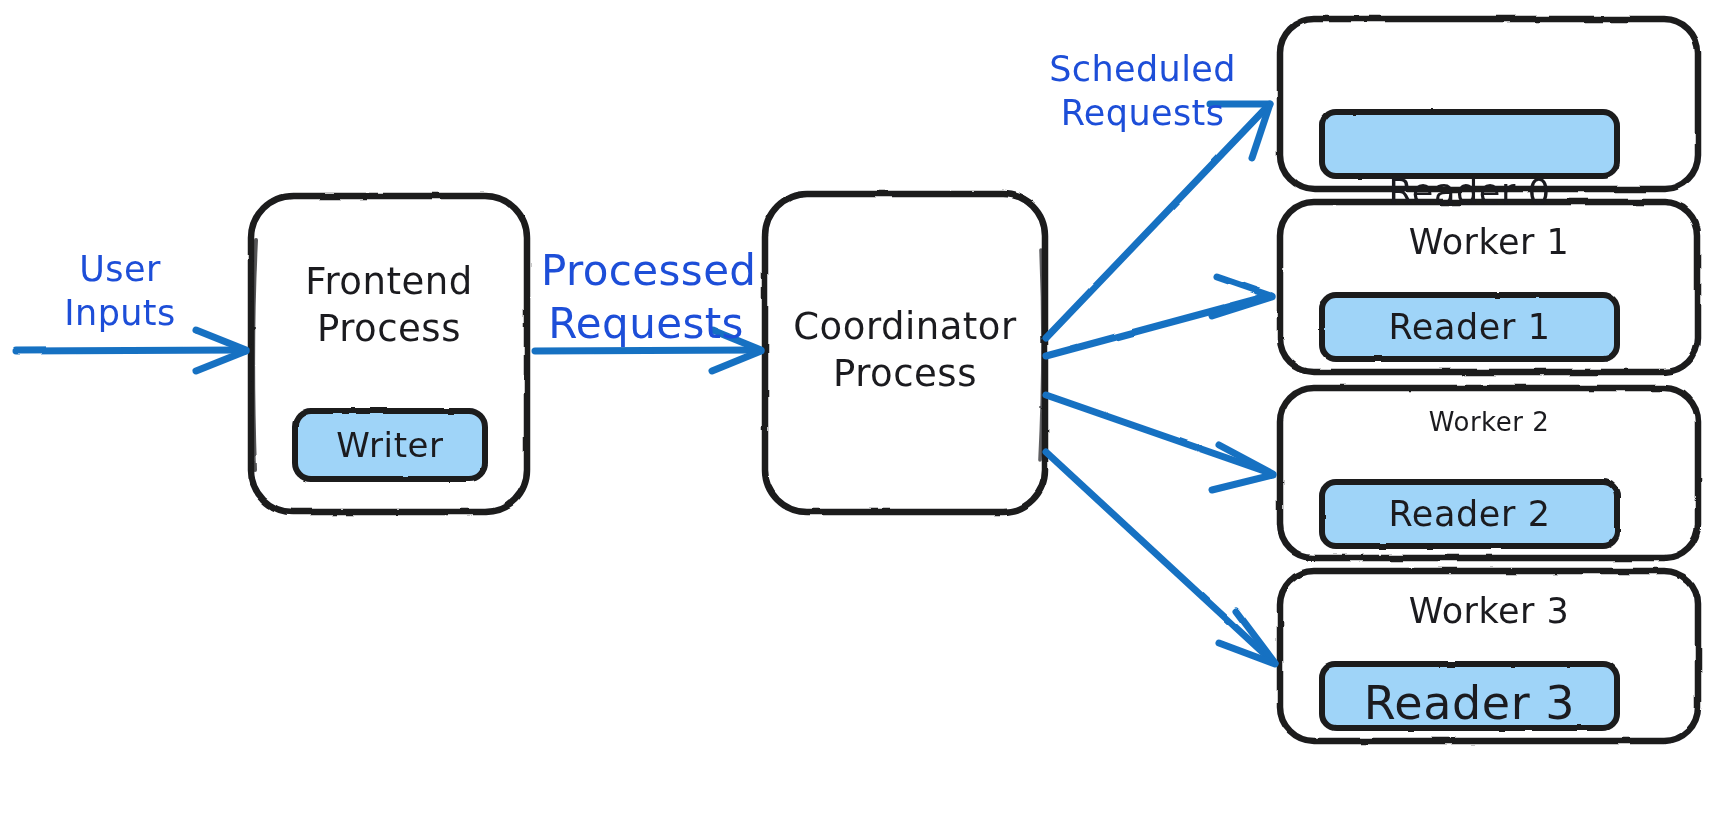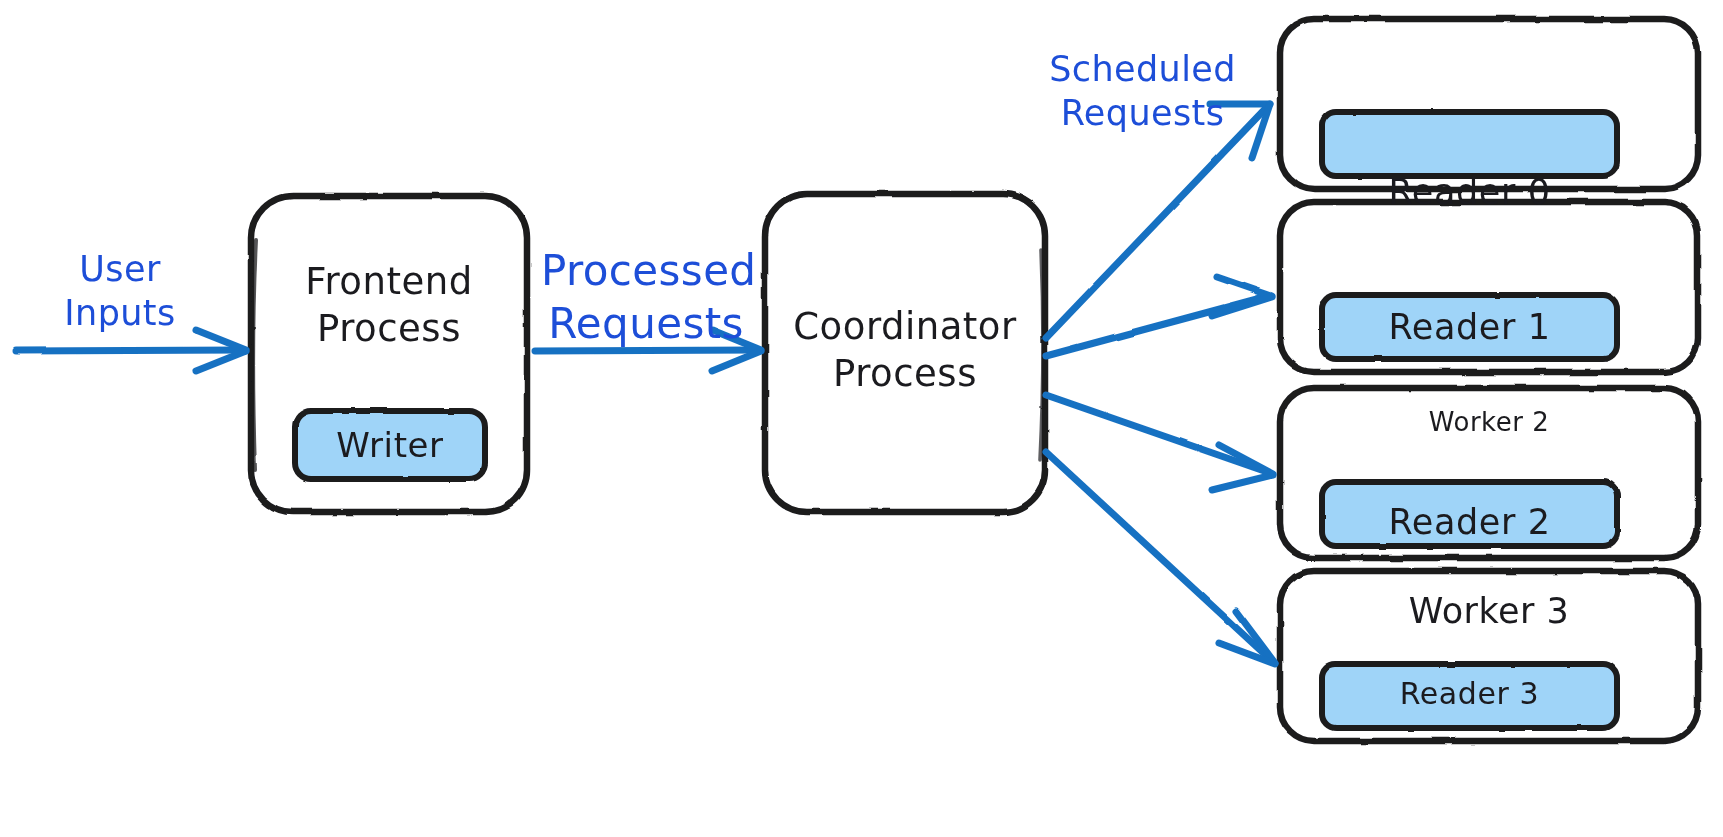--- a/index.html
+++ b/index.html
@@ -169,27 +169,28 @@
 Requests</div>
 
   <div class="node-label" style="left:757px; top:303px; width:296px; font-size:37px;">Coordinator
 Process</div>
 
   <div class="edge-label" style="left:1035px; top:48px; width:215px; font-size:35px;">Scheduled
 Requests</div>
 
   <div class="sub-label" style="left:1322px; top:124px; width:295px; font-size:35px;margin-top:48px;">Reader 0</div>
 
+  <div class="node-label" style="left:1280px; top:220px; width:418px; font-size:35px;">Worker 1</div>
   <div class="sub-label" style="left:1322px; top:307px; width:295px; font-size:35px;">Reader 1</div>
 
   <div class="node-label" style="left:1280px; top:406px; width:418px; font-size:26px;">Worker 2</div>
-  <div class="sub-label" style="left:1322px; top:494px; width:295px; font-size:35px;margin-top:8px;">Reader 2</div>
+  <div class="sub-label" style="left:1322px; top:494px; width:295px; font-size:35px;">Reader 2</div>
 
   <div class="node-label" style="left:1280px; top:589px; width:418px; font-size:35px;">Worker 3</div>
-  <div class="sub-label" style="left:1322px; top:676px; width:295px; font-size:30px;">Reader 3</div>
+  <div class="sub-label" style="left:1322px; top:676px; width:295px; font-size:46px;">Reader 3</div>
 
   <div class="hit" style="left:251px; top:196px; width:276px; height:316px;"></div>
   <div class="hit" style="left:295px; top:411px; width:190px; height:68px;"></div>
   <div class="hit" style="left:765px; top:194px; width:280px; height:318px;"></div>
   <div class="hit" style="left:1280px; top:19px; width:418px; height:170px;"></div>
   <div class="hit" style="left:1322px; top:112px; width:295px; height:64px;"></div>
   <div class="hit" style="left:1280px; top:202px; width:418px; height:170px;"></div>
   <div class="hit" style="left:1322px; top:295px; width:295px; height:64px;"></div>
   <div class="hit" style="left:1280px; top:388px; width:418px; height:170px;"></div>
   <div class="hit" style="left:1322px; top:482px; width:295px; height:64px;"></div>

